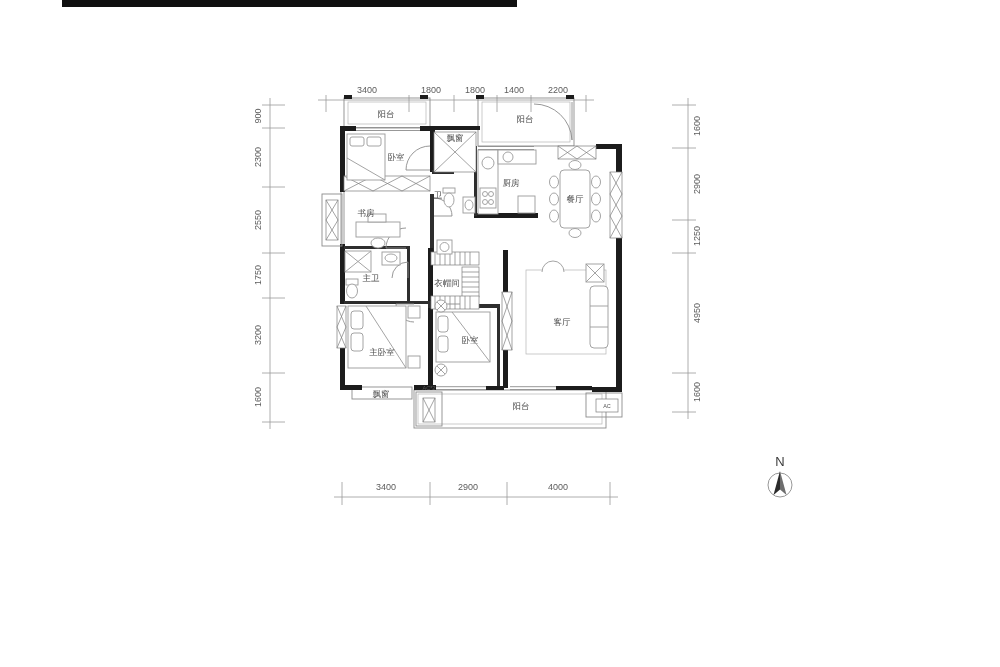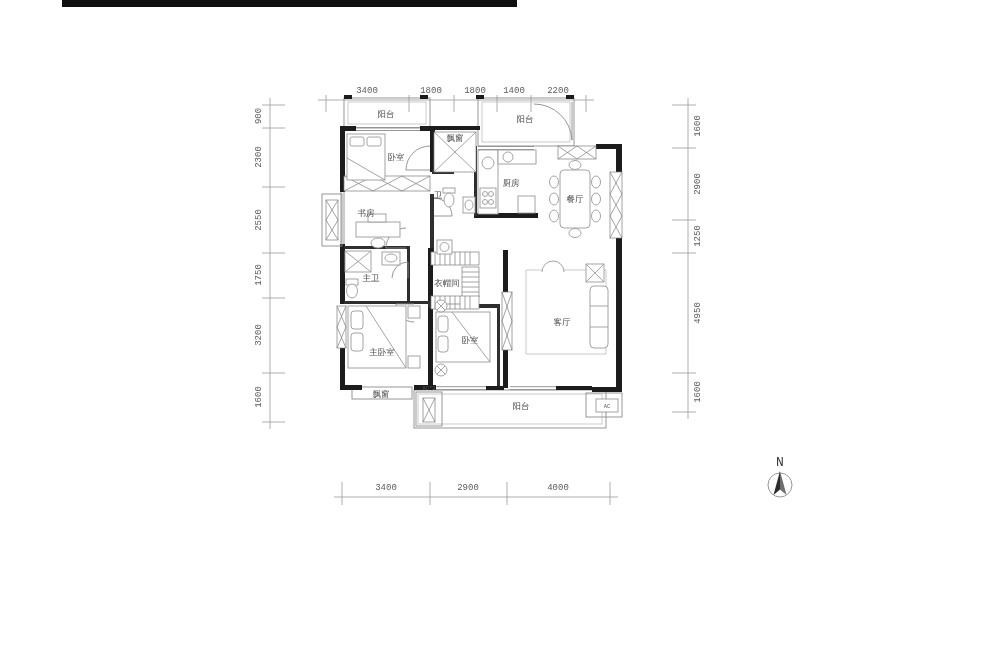--- a/index.html
+++ b/index.html
@@ -1,17 +1,17 @@
 <!DOCTYPE html>
 <html><head>
 <meta charset="utf-8">
 <style>
   html,body{margin:0;padding:0;background:#fff;}
   #canvas{position:relative;width:1000px;height:507px;background:#fff;overflow:hidden;
-          font-family:Liberation Mono, monospace;}
+          font-family:Liberation Sans, sans-serif;}
   svg{position:absolute;left:0;top:0;}
   .wall{fill:#1c1c1c;stroke:none;}
   .w2{fill:#2e2e2e;}
   .thin{stroke:#8c8c8c;stroke-width:0.9;fill:none;}
   .thin2{stroke:#b5b5b5;stroke-width:0.7;fill:none;}
   .furn{stroke:#9a9a9a;stroke-width:0.9;fill:#fff;}
   .hatch{stroke:#7d7d7d;stroke-width:0.7;fill:#fff;}
   .dimline{stroke:#9a9a9a;stroke-width:0.8;fill:none;}
   .dimtext{font-size:9px;fill:#5c5c5c;}
   .room{font-size:8.5px;fill:#4a4a4a;}

